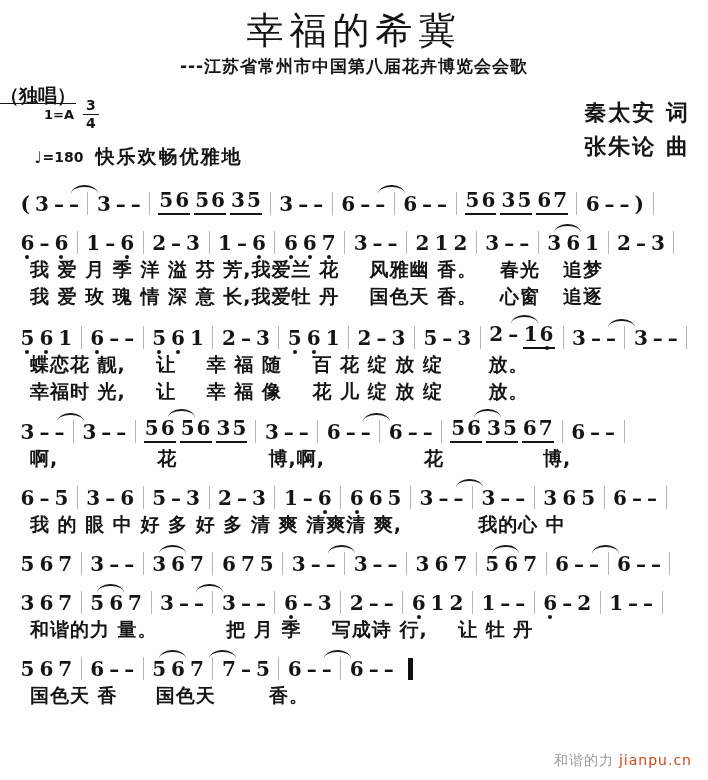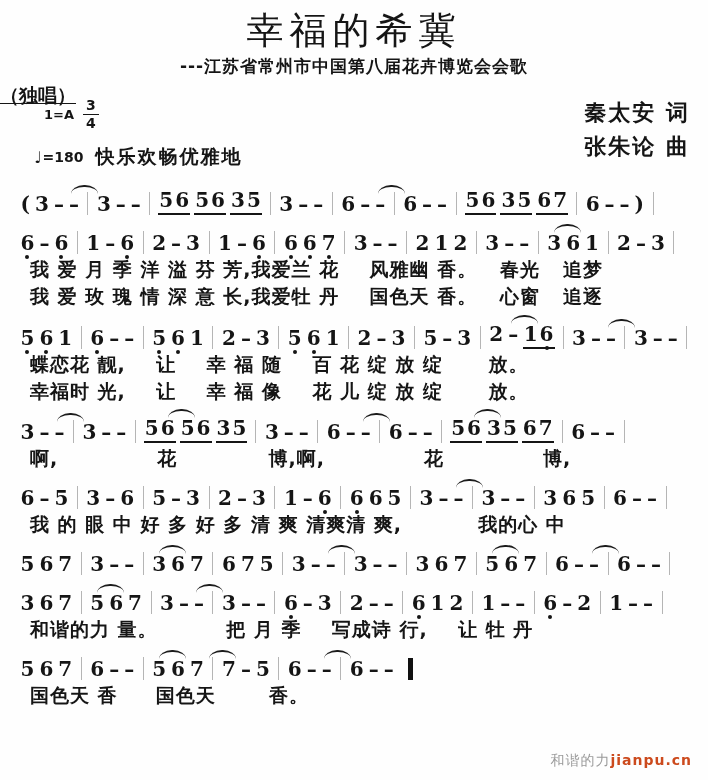--- a/index.html
+++ b/index.html
@@ -42,21 +42,21 @@
   .finalbar{display:inline-block;width:5px;height:22px;background:#111;
     margin-left:12px;vertical-align:bottom;}
   .arc{display:inline-block;width:27px;height:9px;border-top:2px solid #1c1c1c;
     border-radius:13px 13px 0 0/9px 9px 0 0;vertical-align:top;
     margin:0 -17px 0 -10px;transform:translateY(-9px);}
   .lyric{white-space:pre;font-size:19px;font-weight:700;letter-spacing:1px;
     margin-top:5px;padding-left:12px;line-height:1.15;}
   
   .watermark{position:absolute;right:16px;bottom:10px;font-size:14px;
     color:#9a9a9a;letter-spacing:1px;}
-  .watermark a{color:#cc4a1d;text-decoration:none;font-weight:700;}
+  .watermark a{color:#cc4a1d;text-decoration:none;font-weight:400;margin-left:5px;}
 </style>
 </head>
 <body>
 
 <div class="sheet">
 
   <div class="title">幸福的希冀</div>
   <div class="subtitle">---江苏省常州市中国第八届花卉博览会会歌</div>
   <div class="form-label">（独唱）</div>
 

